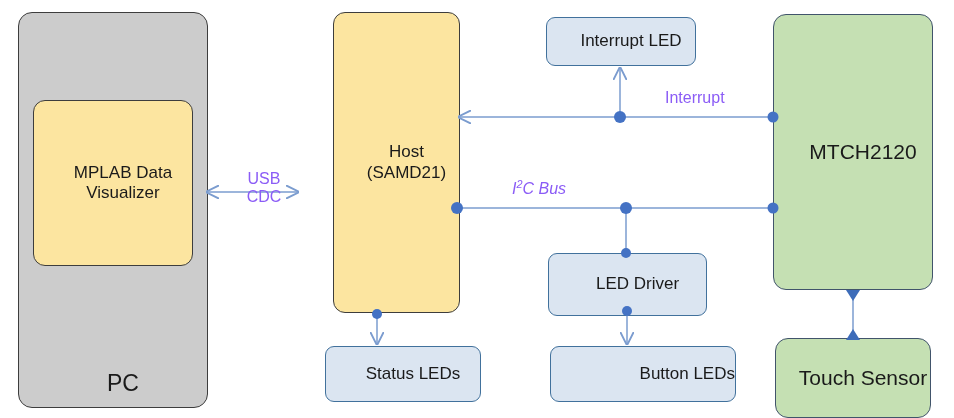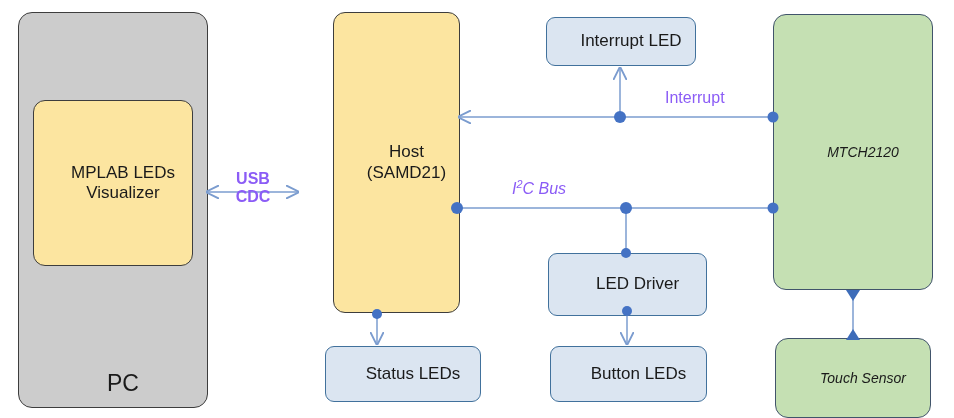--- a/index.html
+++ b/index.html
@@ -46,22 +46,21 @@
     border: 1.5px solid #3d3d3d;
     border-radius: 12px;
     font-size: 17px;
   }
 
   
   .box-green {
     background: #c5e0b3;
     border: 1.4px solid #41546b;
     border-radius: 13px;
-    font-size: 14px;
-    font-style: italic;
+    font-size: 21px;
   }
 
   
   .box-blue {
     background: #dbe5f1;
     border: 1.4px solid #41719c;
     border-radius: 9px;
     font-size: 17px;
   }
 
@@ -87,21 +86,21 @@
 <body>
 
 <div id="canvas">
 
   <div class="box box-pc" style="left:18px; top:12px; width:190px; height:396px;">
     <span class="label">PC</span>
   </div>
 
   <div class="box box-yellow" style="left:33px; top:100px; width:160px; height:166px;">
     <span class="label">
-      <span>MPLAB LEDs</span><br>
+      <span>MPLAB Data</span><br>
       <span>Visualizer</span><br>
     </span>
   </div>
 
   <div class="box box-yellow" style="left:298px; top:12px; width:127px; height:301px;margin-left:35px;">
     <span class="label">
       <span>Host</span><br>
       <span>(SAMD21)</span>
     </span>
   </div>
@@ -115,21 +114,21 @@
   </div>
 
   <div class="box box-blue" style="left:548px; top:253px; width:159px; height:63px;">
     <span class="label">LED Driver</span>
   </div>
 
   <div class="box box-blue" style="left:300px; top:346px; width:156px; height:56px;margin-left:25px;">
     <span class="label">Status LEDs</span>
   </div>
 
-  <div class="box box-blue" style="left:550px; top:346px; width:157px; height:56px;">
+  <div class="box box-blue" style="left:550px; top:346px; width:186px; height:56px;text-align:right;">
     <span class="label">Button LEDs</span>
   </div>
 
   <div class="box box-green" style="left:775px; top:338px; width:156px; height:80px;">
     <span class="label">Touch Sensor</span>
   </div>
 
   <svg id="wires" viewBox="0 0 954 418" width="954" height="418">
     <defs>
       <marker id="arrowOpen" viewBox="0 0 10 10" refX="9" refY="5" markerWidth="9" markerHeight="9" orient="auto-start-reverse">
@@ -168,21 +167,21 @@
       <circle cx="626" cy="253" r="5"></circle>
       <circle cx="377" cy="314" r="5"></circle>
       <circle cx="627" cy="311" r="5"></circle>
     </g>
     <g fill="#3d6cb9">
       <path d="M 846 290 L 860 290 L 853 301 z"></path>
       <path d="M 846 340 L 860 340 L 853 329 z"></path>
     </g>
   </svg>
 
-  <div class="wire-label two-line" style="left:224px; top:170px; width:58px;font-weight:bold;">
+  <div class="wire-label two-line" style="left:235px; top:170px; width:58px;">
     <span>USB</span><br>
     <span>CDC</span>
   </div>
 
   <div class="wire-label" style="left:665px; top:89px;">Interrupt</div>
 
   <div class="wire-label" style="left:512px; top:180px;font-style:italic;">
     <span>I</span><sup>2</sup><span>C Bus</span>
   </div>
 

